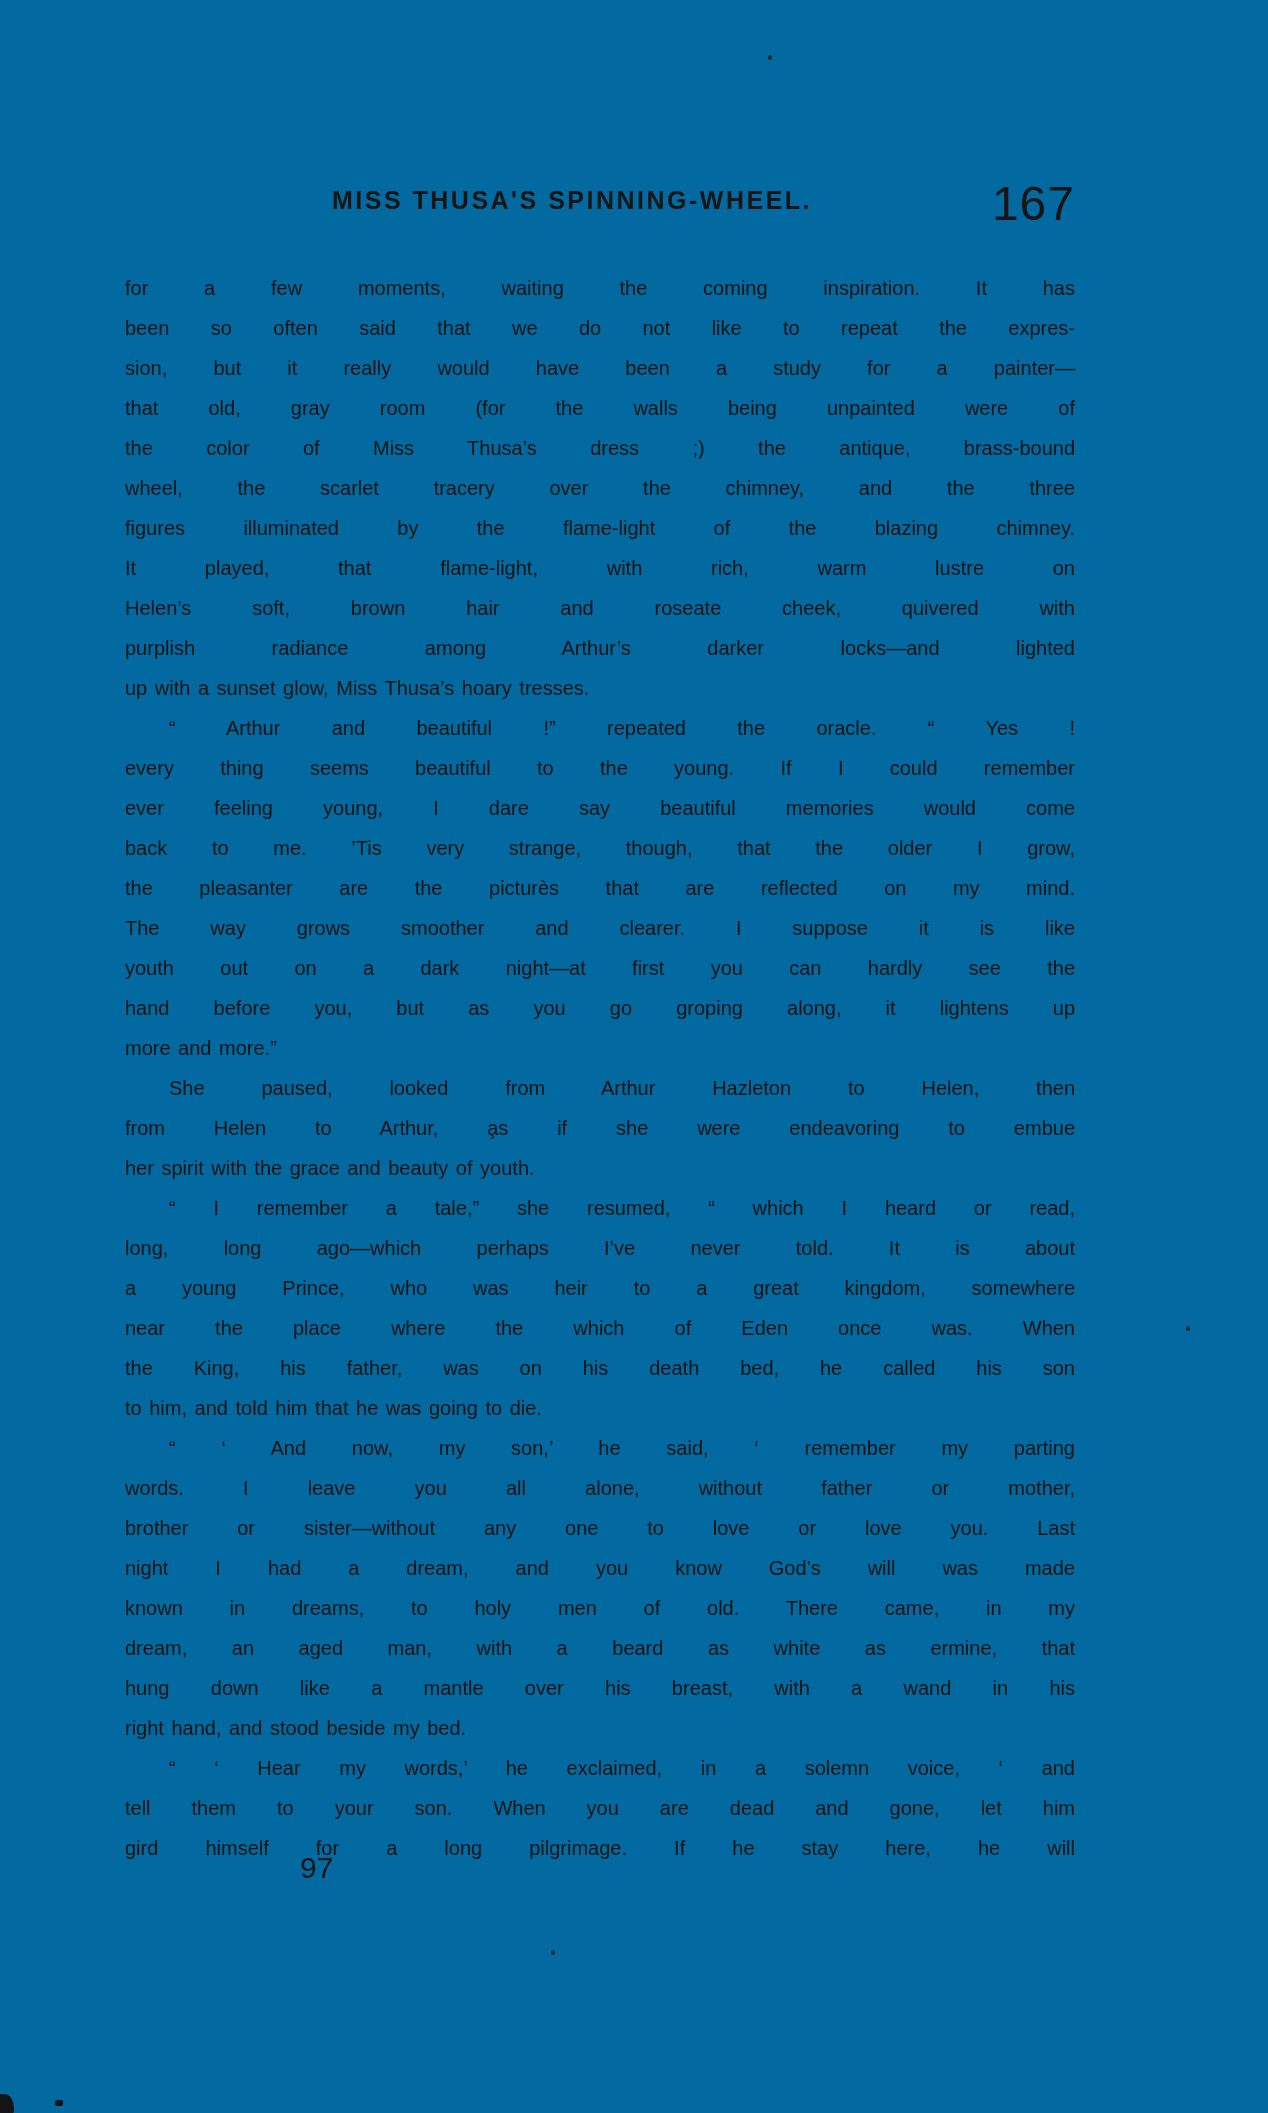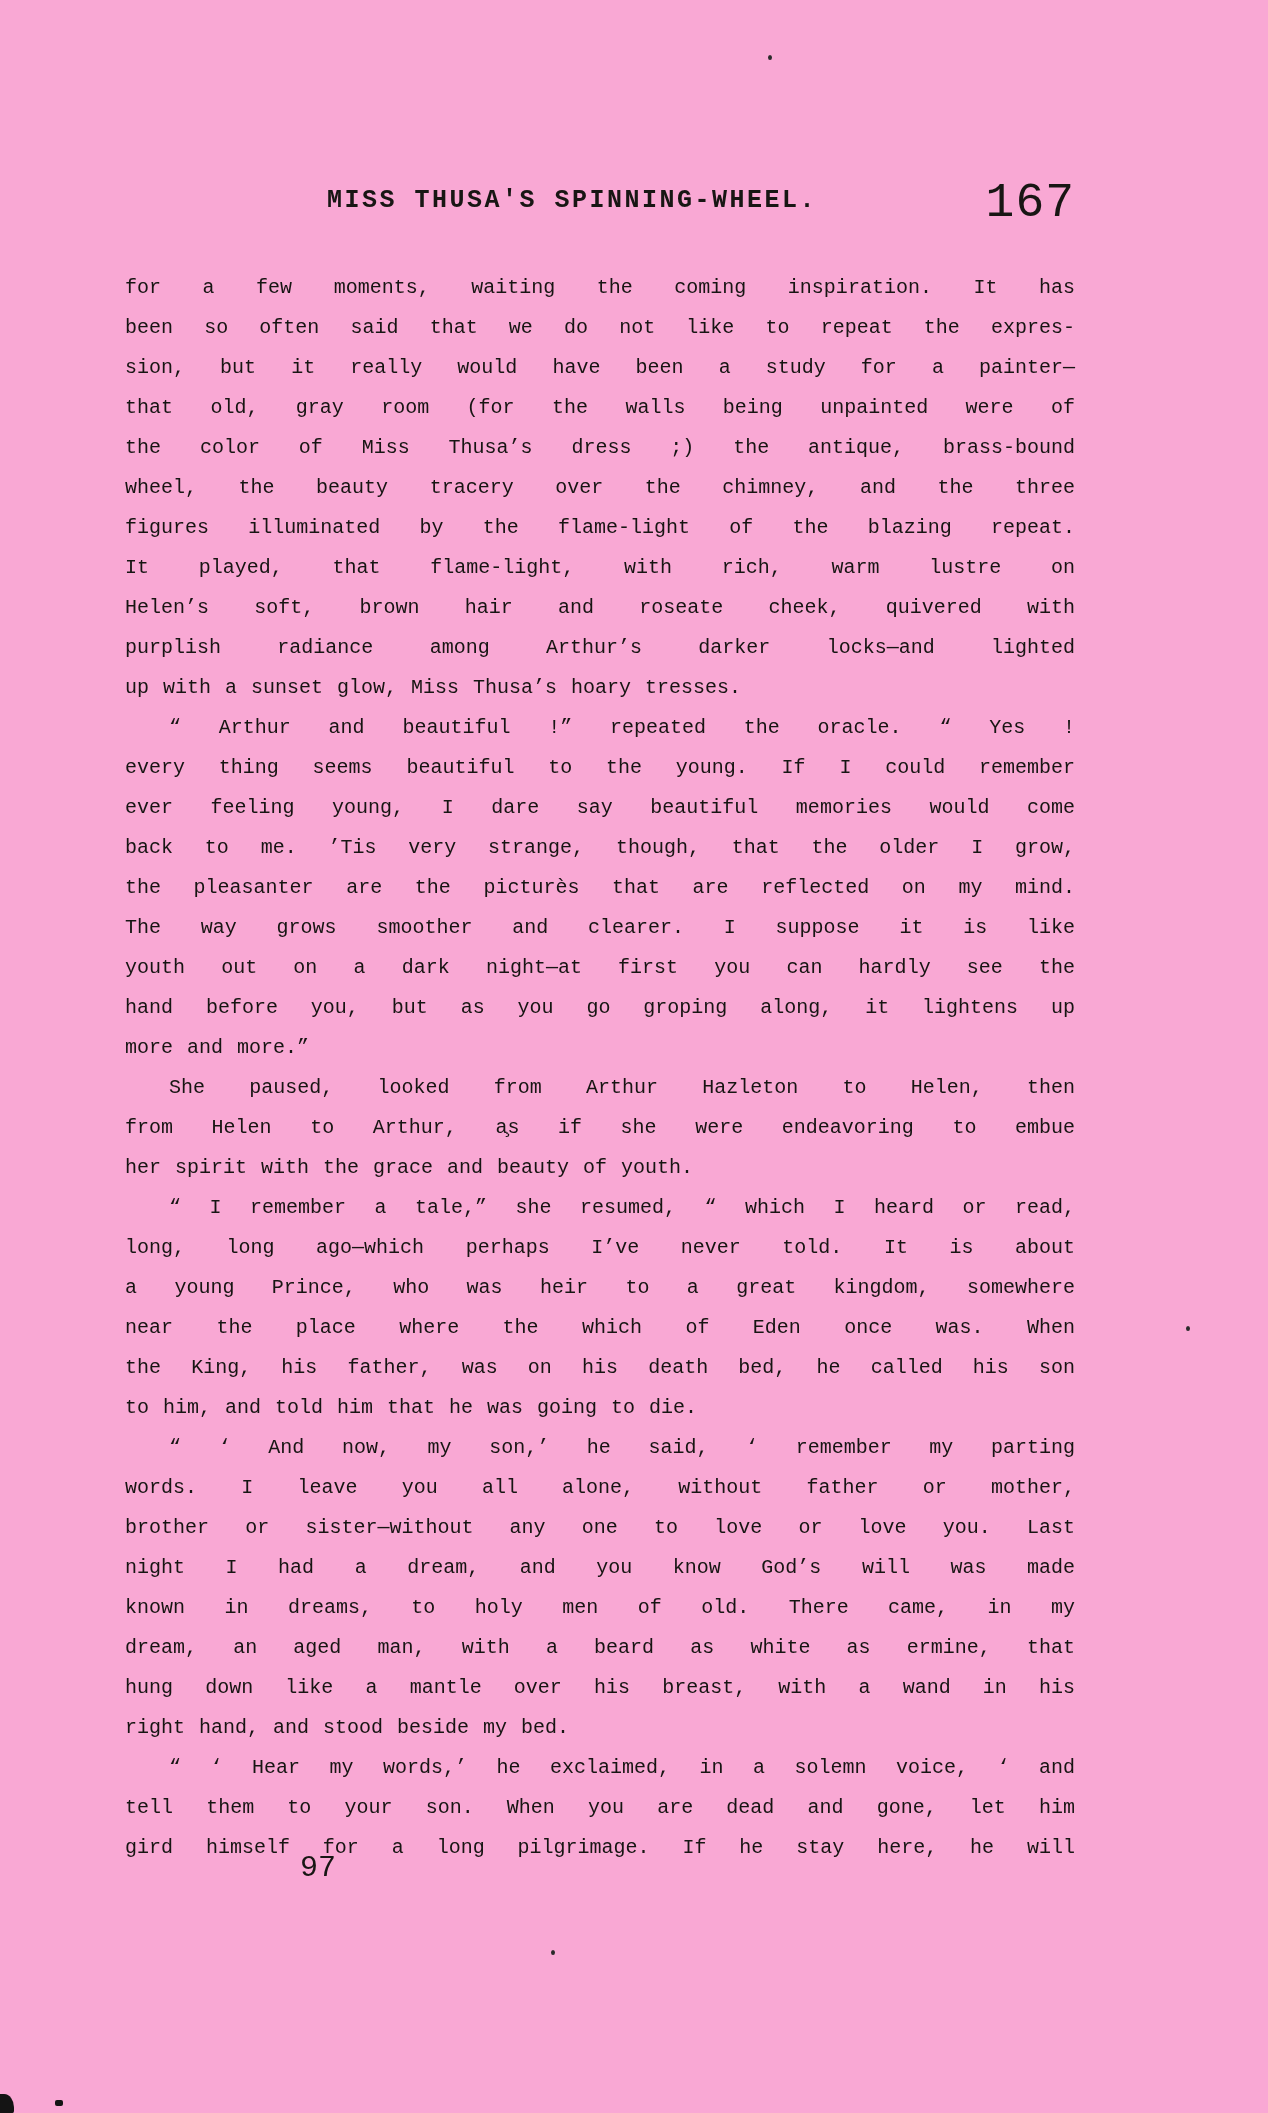--- a/index.html
+++ b/index.html
@@ -5,23 +5,23 @@
   html, body {
     margin: 0;
     padding: 0;
     background: #ffffff;
   }
   .page {
     position: relative;
     width: 1268px;
     height: 2113px;
     background: #fefefdl;
-    background-color: #f9a8d4;
+    background-color: #0369a1;
     overflow: hidden;
-    font-family: Liberation Mono, monospace;
+    font-family: Liberation Sans, sans-serif;
     color: #171513;
   }
   .running-head {
     position: absolute;
     top: 182px;
     left: 125px;
     width: 950px;
     height: 44px;
   }
   .running-title {
@@ -97,22 +97,22 @@
     <span class="running-title">MISS THUSA'S SPINNING-WHEEL.</span>
     <span class="folio">167</span>
   </div>
 
   <div class="body-text">
       <div class="line">for a few moments, waiting the coming inspiration.  It has</div>
       <div class="line">been so often said that we do not like to repeat the expres-</div>
       <div class="line">sion, but it really would have been a study for a painter—</div>
       <div class="line">that old, gray room (for the walls being unpainted were of</div>
       <div class="line">the color of Miss Thusa’s dress ;) the antique, brass-bound</div>
-      <div class="line">wheel, the beauty tracery over the chimney, and the three</div>
-      <div class="line">figures illuminated by the flame-light of the blazing repeat.</div>
+      <div class="line">wheel, the scarlet tracery over the chimney, and the three</div>
+      <div class="line">figures illuminated by the flame-light of the blazing chimney.</div>
       <div class="line">It played, that flame-light, with rich, warm lustre on</div>
       <div class="line">Helen’s soft, brown hair and roseate cheek, quivered with</div>
       <div class="line">purplish radiance among Arthur’s darker locks—and lighted</div>
       <div class="line para-end">up with a sunset glow, Miss Thusa’s hoary tresses.</div>
       <div class="line indent">“ Arthur and beautiful !” repeated the oracle.  “ Yes !</div>
       <div class="line">every thing seems beautiful to the young.  If I could remember</div>
       <div class="line">ever feeling young, I dare say beautiful memories would come</div>
       <div class="line">back to me.  ’Tis very strange, though, that the older I grow,</div>
       <div class="line">the pleasanter are the picturès that are reflected on my mind.</div>
       <div class="line">The way grows smoother and clearer.  I suppose it is like</div>

